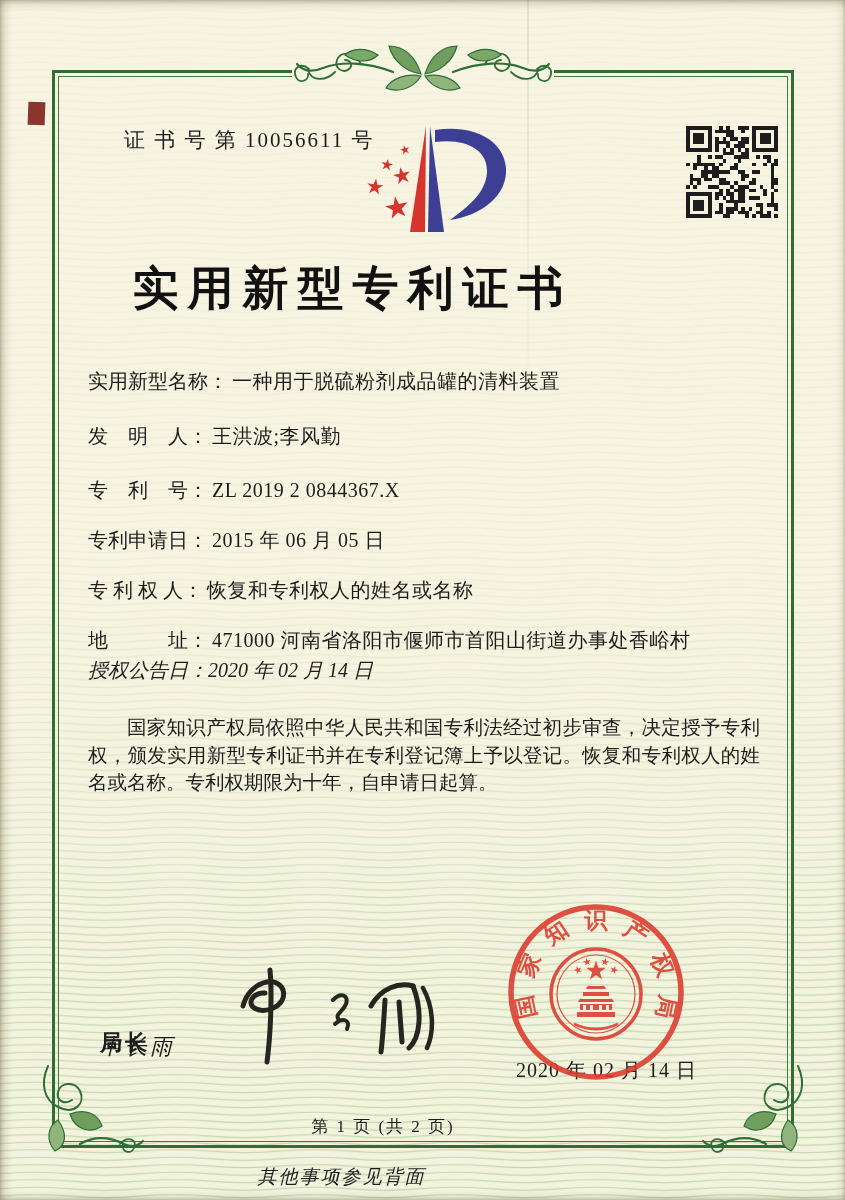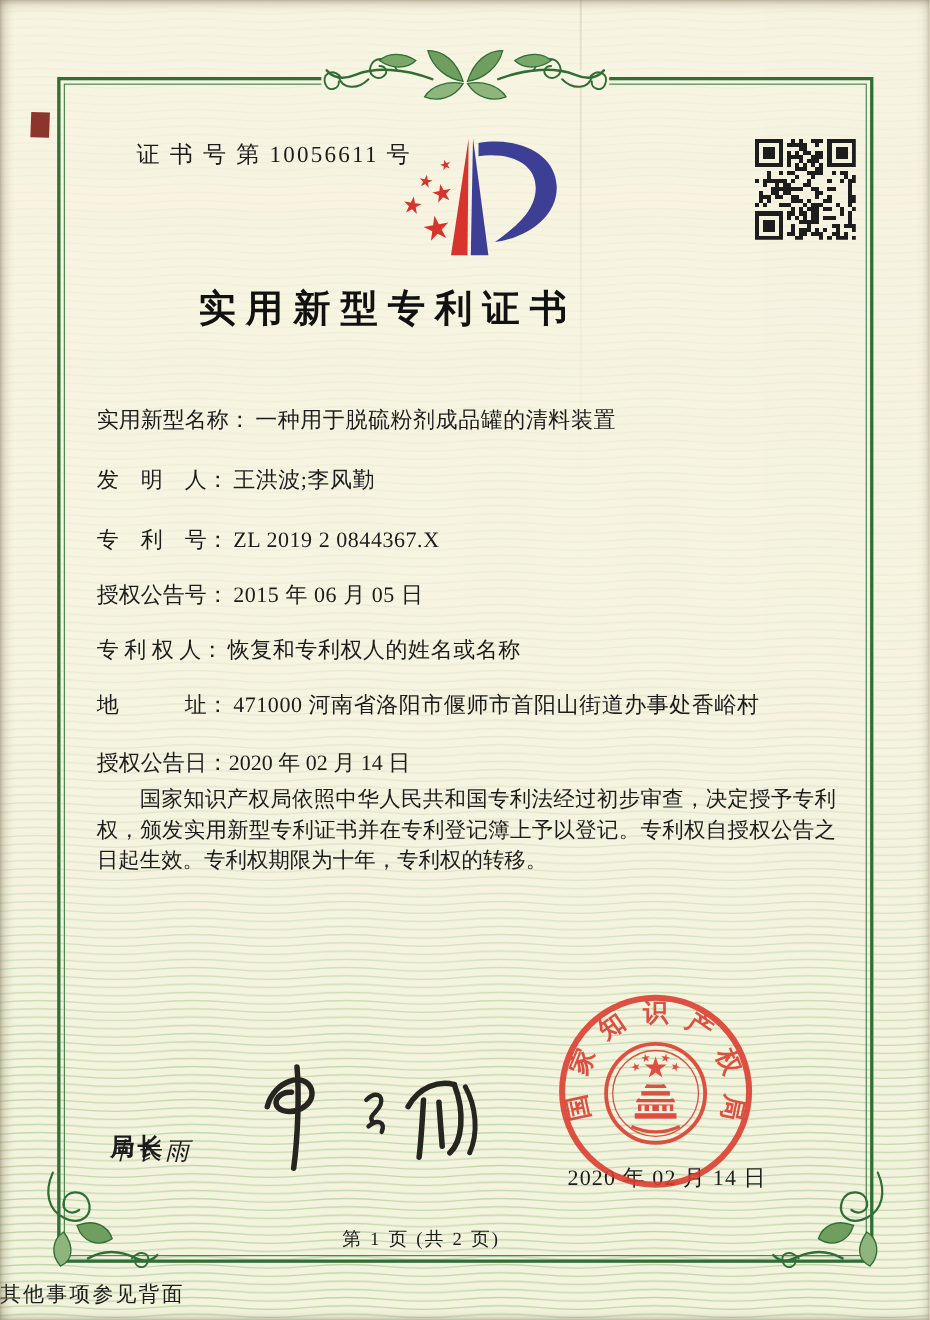--- a/index.html
+++ b/index.html
@@ -46,49 +46,49 @@
   
   .cert-no {
     position:absolute; left:88px; top:126px; z-index:3;
     font-size:21px; letter-spacing:2px;margin-left:36px;
   }
   #logo { position:absolute; left:338px; top:116px; width:192px; height:124px; z-index:3; }
   #qr   { position:absolute; left:686px; top:126px; width:92px; height:92px; z-index:3; }
 
   .title {
     position:absolute; left:0; top:258px; width:705px; z-index:3;
-    text-align:center; font-size:34px; font-weight:bold;
+    text-align:center; font-size:46px; font-weight:bold;
     letter-spacing:9px; color:#111;
   }
 
   
   .fields { position:absolute; left:88px; top:368px; width:672px; z-index:3; font-size:20px; }
   .frow { position:absolute; left:0; white-space:nowrap;text-align:right; }
   .frow .lbl { display:inline-block; }
   .frow .val { display:inline-block; margin-left:4px; letter-spacing:.5px; }
   #fr0{top:0px} #fr1{top:55px} #fr2{top:109px} #fr3{top:159px} #fr4{top:209px} #fr5{top:259px}
-  .grant-row { position:absolute; left:88px; top:680px; width:672px; z-index:3; font-size:20px; white-space:nowrap; }
+  .grant-row { position:absolute; left:88px; top:657px; width:672px; z-index:3; font-size:20px; white-space:nowrap;font-style:italic; }
   .grant-row .g2 { position:absolute; left:344px; top:0; }
 
   .paras {
     position:absolute; left:88px; top:714px; width:672px; z-index:3;
     font-size:19.5px; line-height:27.5px; text-align:justify;
   }
   .paras p { text-indent:2em; }
 
   .officer { position:absolute; left:100px; z-index:3; font-size:22px; letter-spacing:3px; font-family:"Liberation Sans","DejaVu Sans",sans-serif; }
   #officer-title { top:1028px;font-weight:bold; }
   #officer-name  { top:1032px;font-style:italic; }
   #signature { position:absolute; left:215px; top:962px; width:245px; height:110px; z-index:4; }
 
   #seal { position:absolute; left:500px; top:896px; width:192px; height:192px; z-index:5; opacity:.88; }
   .seal-date { position:absolute; left:516px; top:1057px; z-index:4; font-size:20px; letter-spacing:1px; }
 
   .page-no { position:absolute; left:0; top:1115px; width:750px; text-align:center; z-index:3; font-size:17px; letter-spacing:2px;padding-left:16px; }
-  .back-note { position:absolute; left:0; top:1164px; width:683px; text-align:left; z-index:3; font-size:19px; letter-spacing:2px; }
+  .back-note { position:absolute; left:0; top:1164px; width:683px; text-align:center; z-index:3; font-size:19px; letter-spacing:2px;font-style:italic; }
 </style>
 </head>
 <body>
 
 <svg id="waves" width="845" height="1200" aria-hidden="true">
   <defs>
     <pattern id="wv" width="140" height="7.5" patternUnits="userSpaceOnUse">
       <path d="M0,3.7 q35,-3.2 70,0 t70,0" fill="none" stroke="#b9d3a4" stroke-width="1.1"></path>
     </pattern>
     <linearGradient id="fade" x1="0" y1="0" x2="0" y2="1">
@@ -466,38 +466,38 @@
   <div class="frow" id="fr0">
     <span class="lbl">实用新型名称：</span><span class="val">一种用于脱硫粉剂成品罐的清料装置</span>
   </div>
   <div class="frow" id="fr1">
     <span class="lbl">发　明　人：</span><span class="val">王洪波;李风勤</span>
   </div>
   <div class="frow" id="fr2">
     <span class="lbl">专　利　号：</span><span class="val">ZL 2019 2 0844367.X</span>
   </div>
   <div class="frow" id="fr3">
-    <span class="lbl">授权公告号：</span><span class="val">2015 年 06 月 05 日</span>
+    <span class="lbl">专利申请日：</span><span class="val">2015 年 06 月 05 日</span>
   </div>
   <div class="frow" id="fr4">
     <span class="lbl">专 利 权 人：</span><span class="val">恢复和专利权人的姓名或名称</span>
   </div>
   <div class="frow" id="fr5">
     <span class="lbl">地　　　址：</span><span class="val">471000  河南省洛阳市偃师市首阳山街道办事处香峪村</span>
   </div>
 </div>
 
 <div class="grant-row">
   <span class="g1">
     <span class="lbl">授权公告日：</span><span class="val">2020 年 02 月 14 日</span>
   </span>
 </div>
 
 <div class="paras">
-  <p>国家知识产权局依照中华人民共和国专利法经过初步审查，决定授予专利权，颁发实用新型专利证书并在专利登记簿上予以登记。专利权自授权公告之日起生效。专利权期限为十年，专利权的转移。</p>
+  <p>国家知识产权局依照中华人民共和国专利法经过初步审查，决定授予专利权，颁发实用新型专利证书并在专利登记簿上予以登记。恢复和专利权人的姓名或名称。专利权期限为十年，自申请日起算。</p>
 </div>
 
 <div class="officer" id="officer-title">局长</div>
 <div class="officer" id="officer-name">申长雨</div>
 
 <svg id="signature" viewBox="0 0 245 110" aria-hidden="true">
   <g fill="none" stroke="#26251f" stroke-width="5" stroke-linecap="round" stroke-linejoin="round">
     <path d="M28,44 C34,20 62,12 68,28 C73,44 48,54 38,45 C32,39 40,30 50,31"></path>
     <path d="M55,8 C57,30 56,70 52,100"></path>
     <path d="M118,38 C126,30 134,33 131,42 C128,50 119,52 124,58" stroke-width="4"></path>

